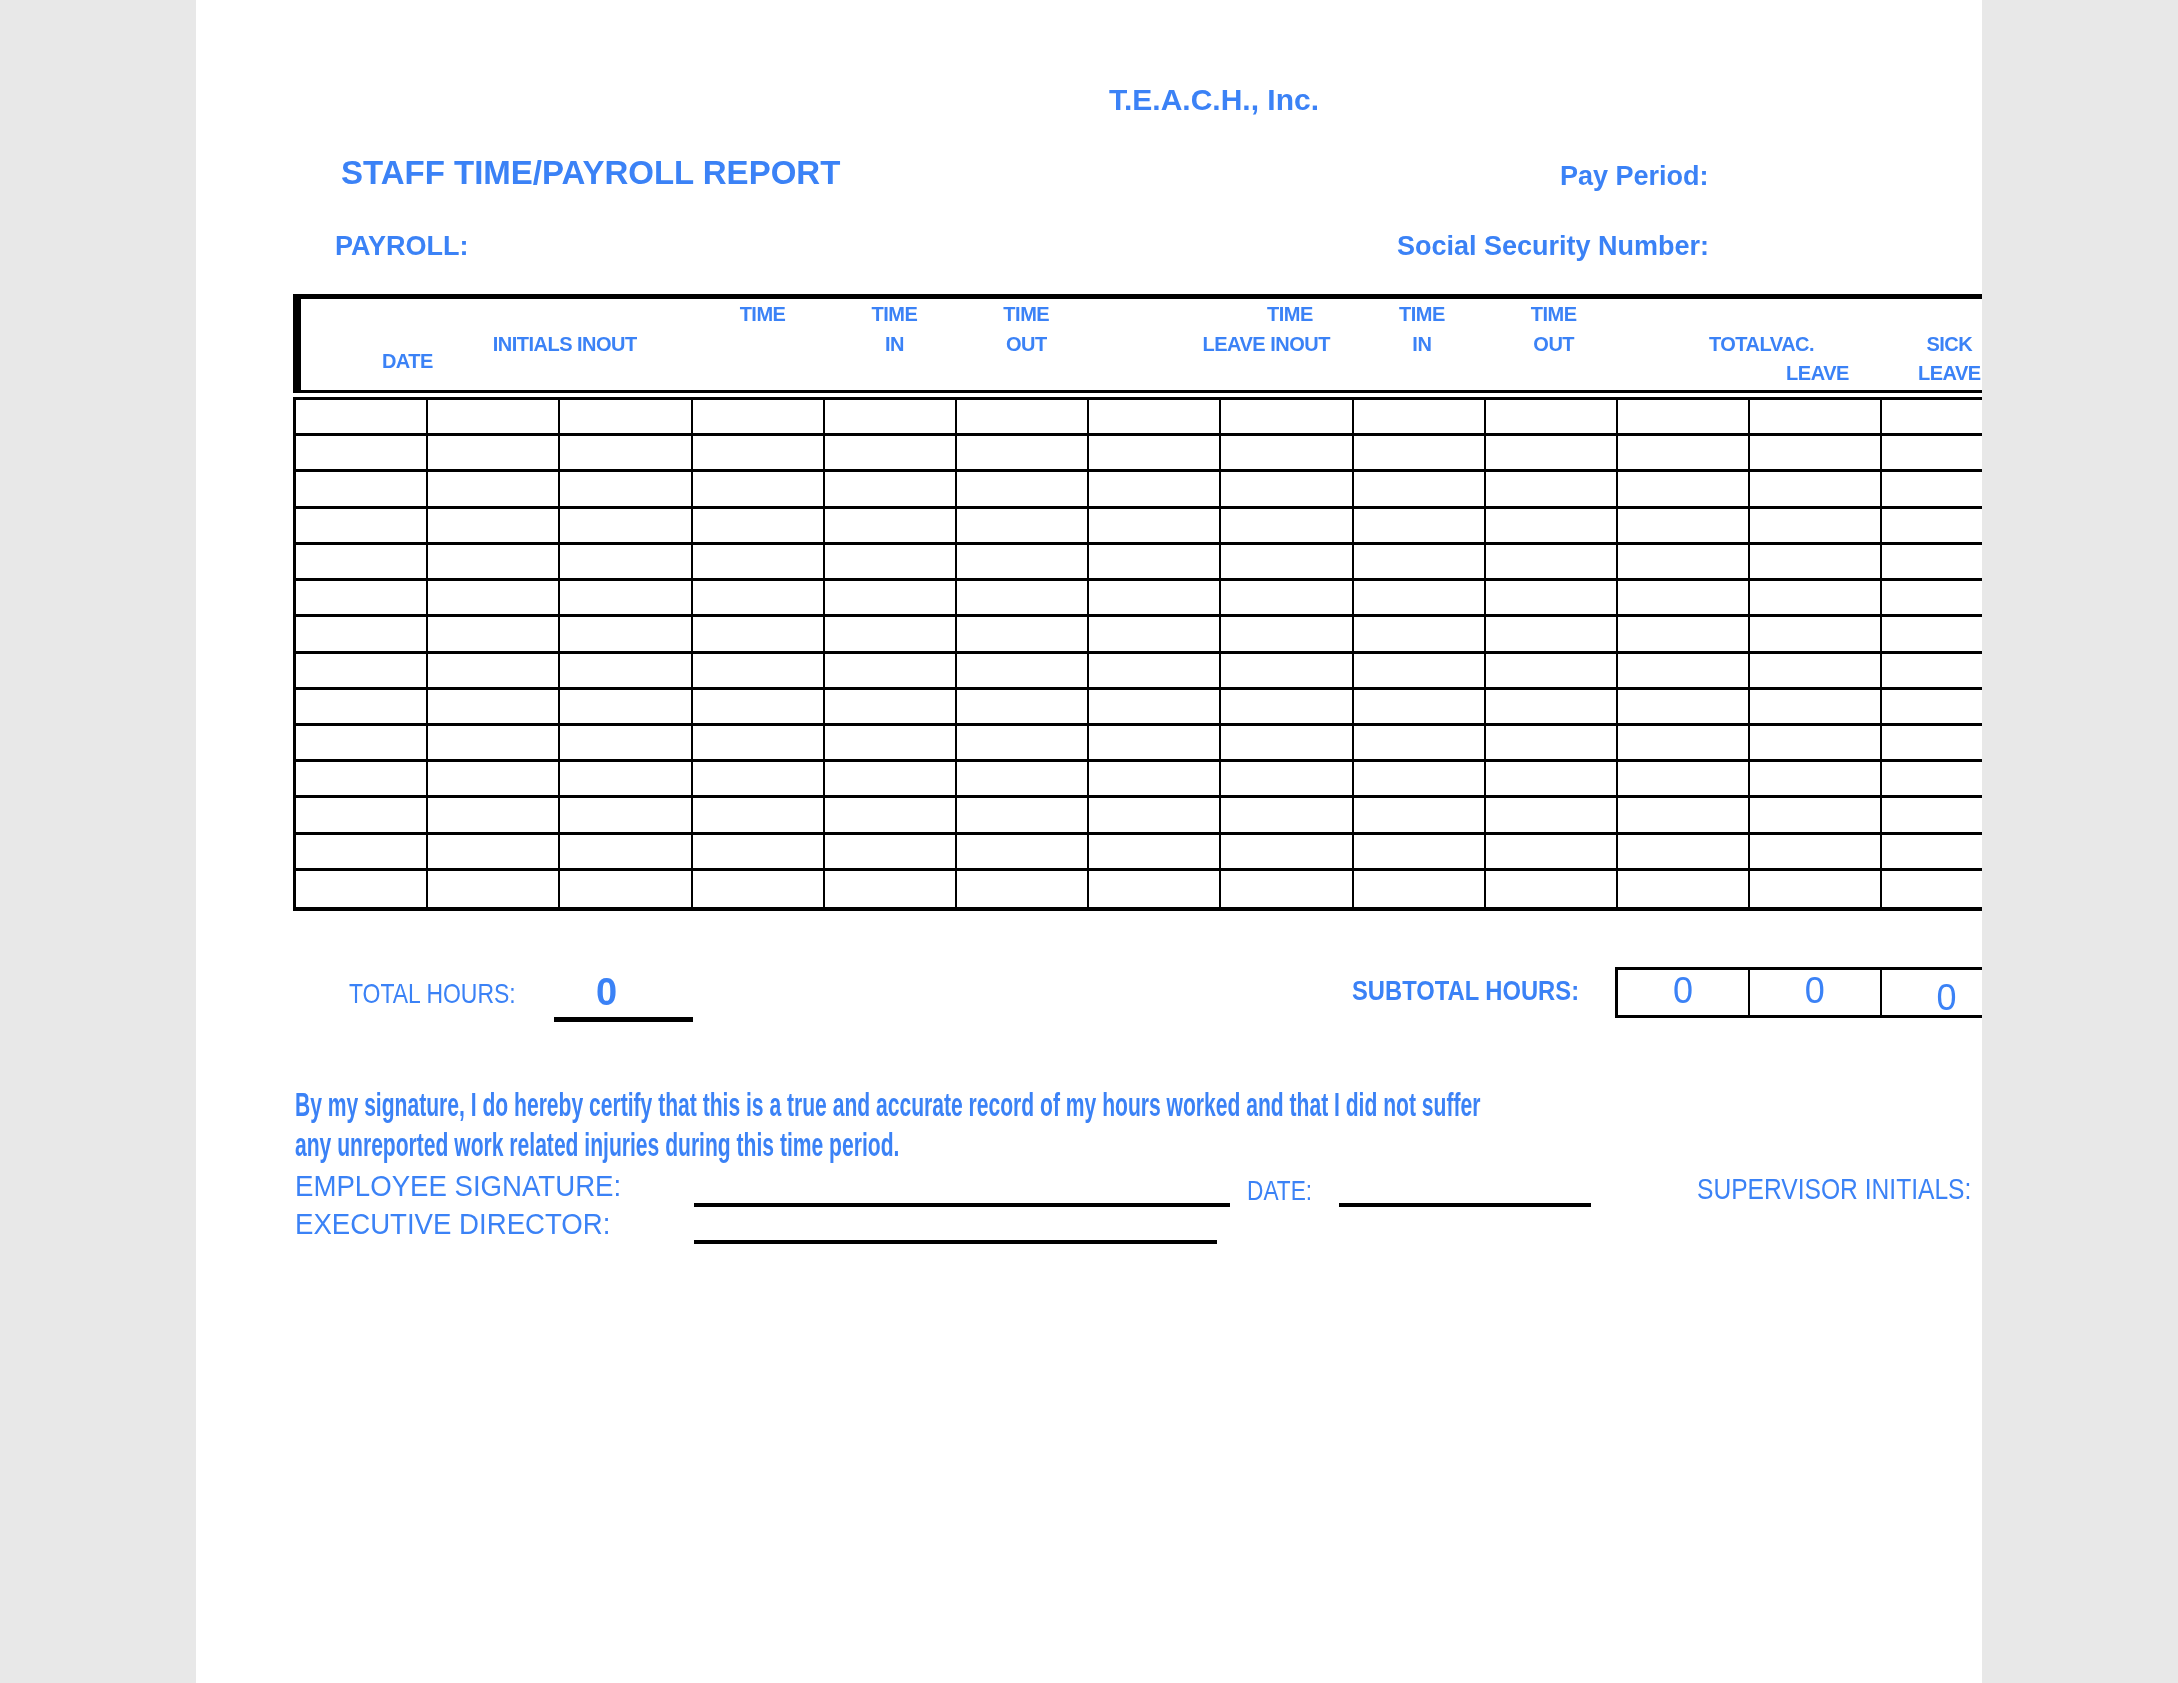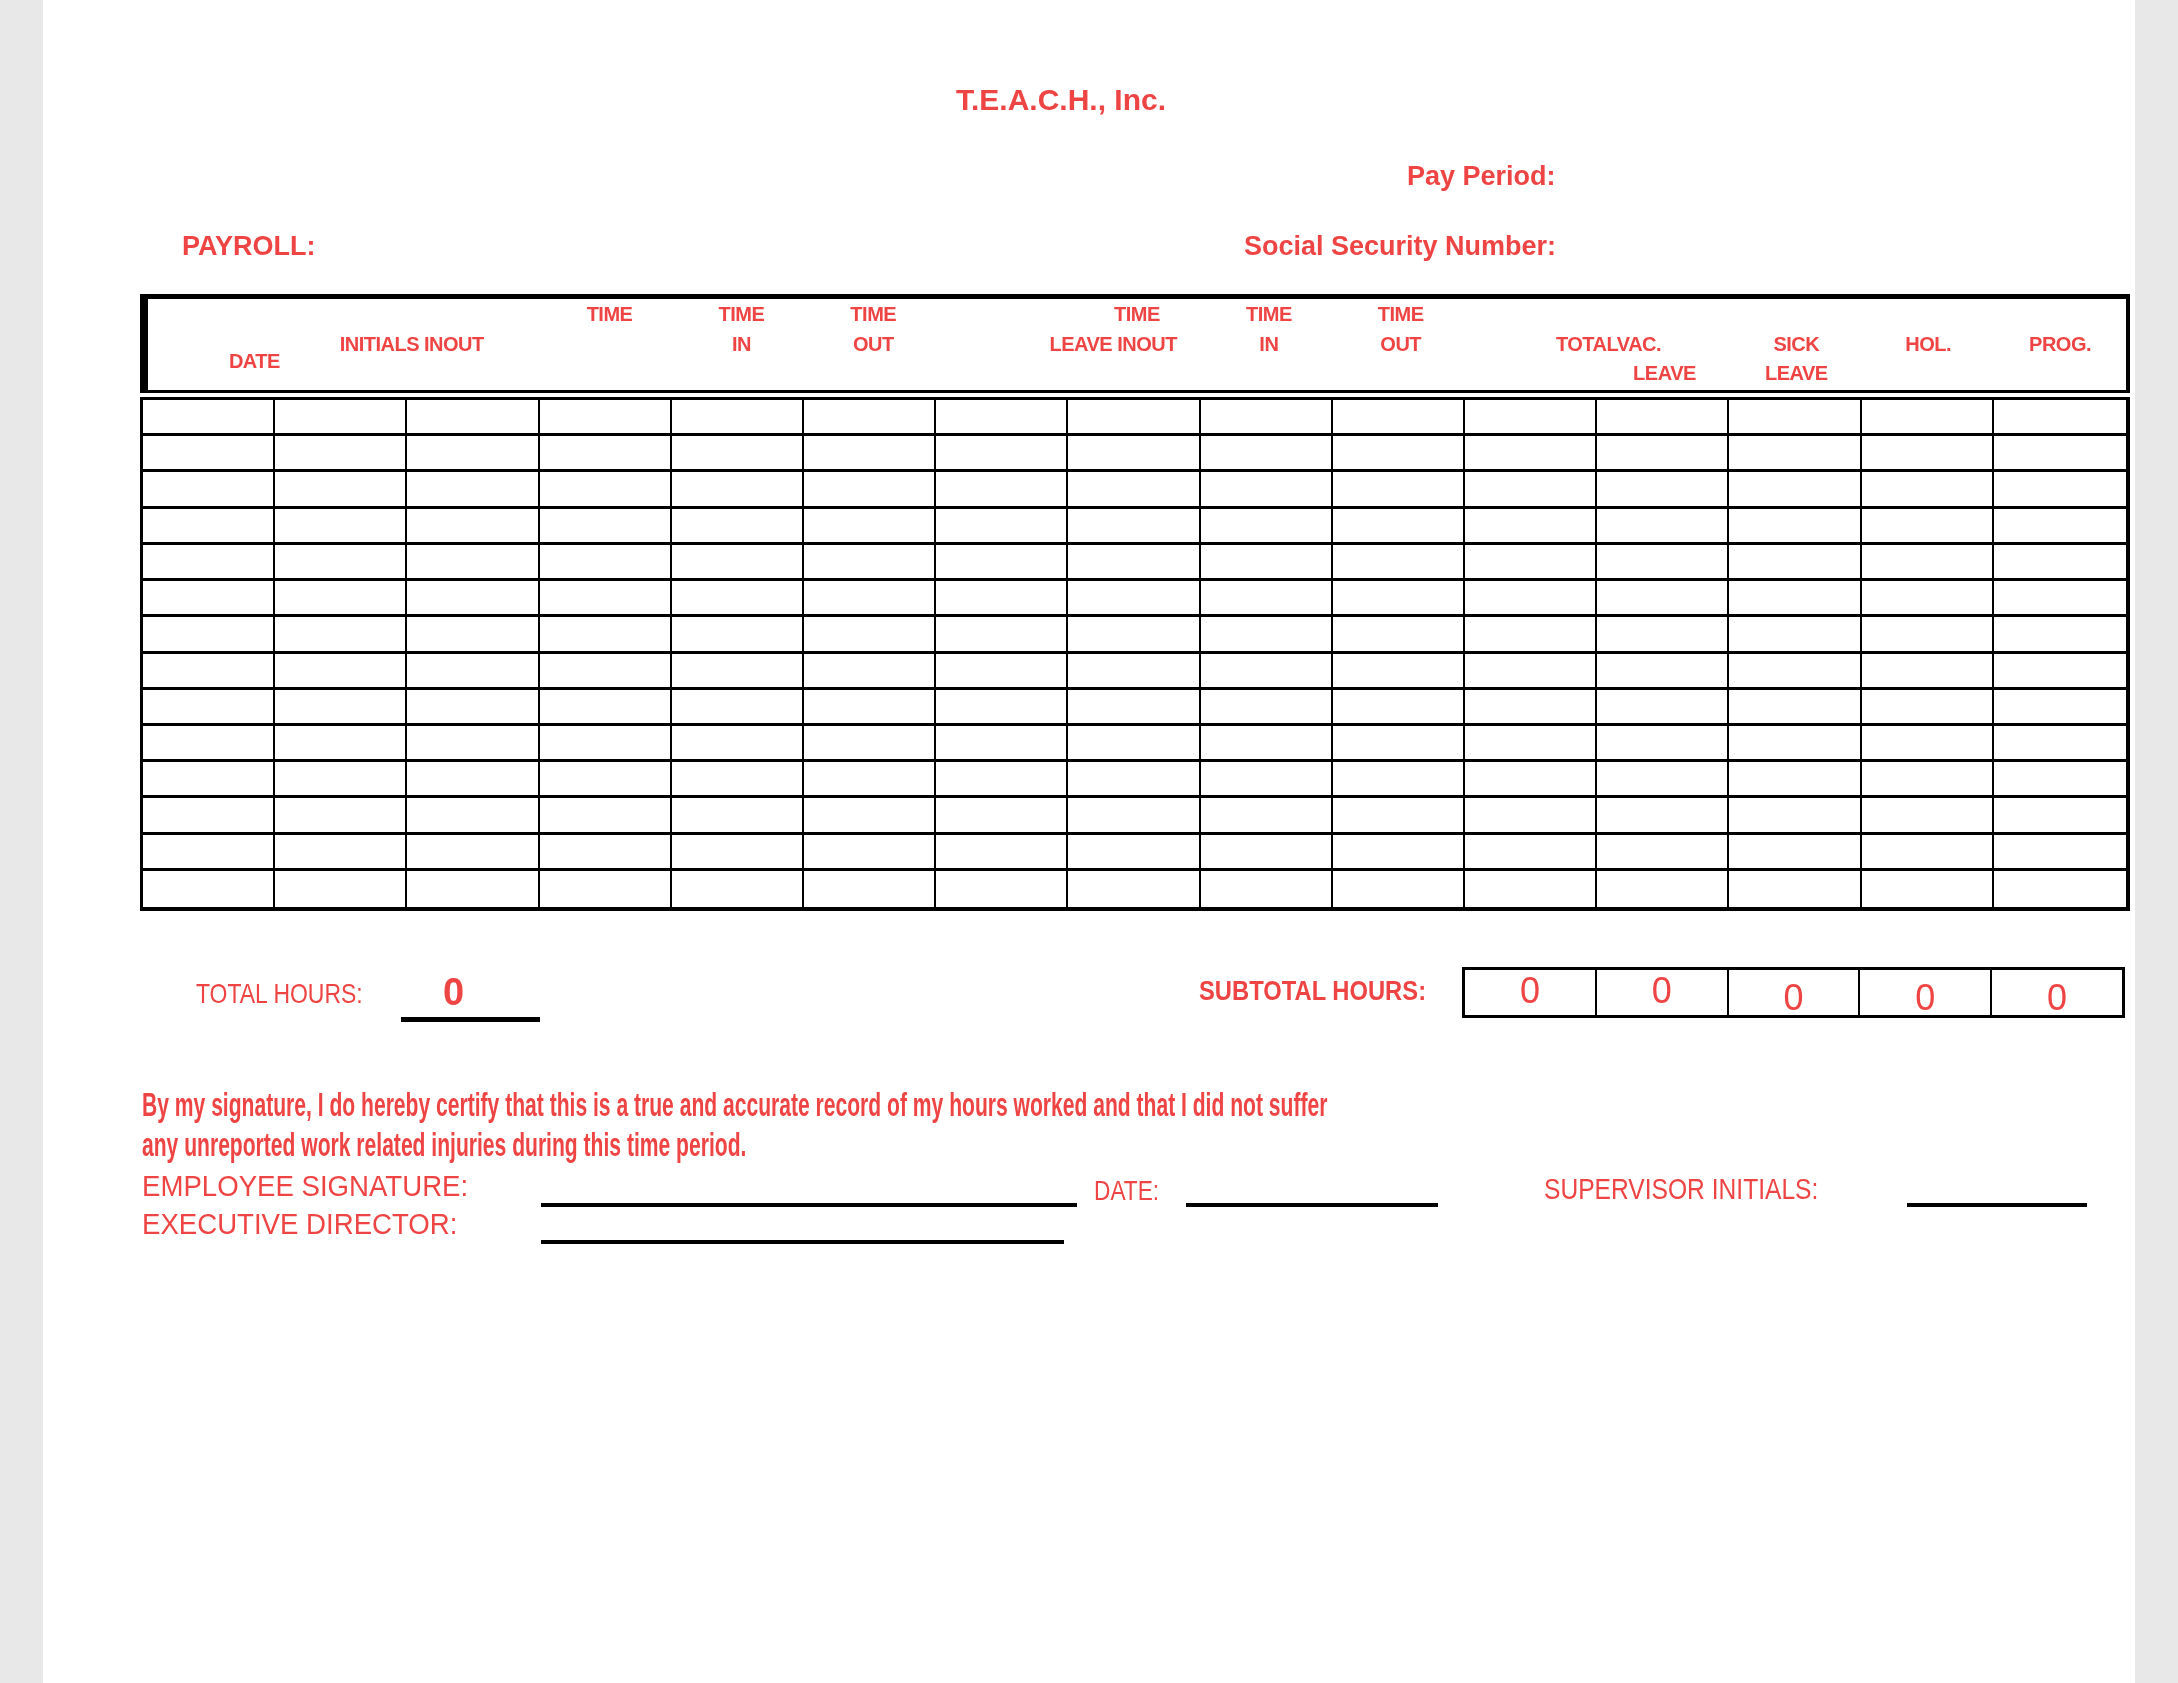--- a/index.html
+++ b/index.html
@@ -1,18 +1,18 @@
 <!DOCTYPE html>
 <html><head>
 <meta charset="utf-8">
 <style>
   html,body { margin:0; padding:0; background:#e8e8e8; }
   .page {
-    position:relative; width:2092px; height:1683px; background:#ffffff;
-    font-family:"Liberation Sans","DejaVu Sans",sans-serif; color:#ef4444;
+    position:relative; width:1786px; height:1683px; background:#ffffff;
+    font-family:"Liberation Sans","DejaVu Sans",sans-serif; color:#3b82f6;
     overflow:hidden; margin:0 auto;
   }
   .abs { position:absolute; white-space:nowrap; }
   .b { font-weight:bold; }
   .narrow { transform-origin:left center; }
 
   
   .company   { left:913px;  top:83px;  font-size:30px; }
   .rpt-title { left:145px;  top:154px; font-size:33px; }
   .payperiod { left:1364px; top:161px; font-size:27px; }
@@ -74,20 +74,21 @@
   .ul-date { left:1143px; top:1203px; width:252px; }
   .ul-sup  { left:1864px; top:1203px; width:180px; }
   .ul-exec { left:498px;  top:1240px; width:523px; }
 </style>
 </head>
 <body>
 
 <div class="page">
 
   <div class="abs b company">T.E.A.C.H., Inc.</div>
+  <div class="abs b rpt-title">STAFF TIME/PAYROLL REPORT</div>
   <div class="abs b payperiod">Pay Period:</div>
   <div class="abs b emp-lbl">PAYROLL:</div>
   <div class="abs b ssn-lbl">Social Security Number:</div>
 
   <div class="abs hdrbox">
     <div class="hdr-inner">
         <div class="hdr-label al-c" style="left: 20%; width: 6.66667%; top: 1px;">TIME</div>
         <div class="hdr-label al-c" style="left: 26.6667%; width: 6.66667%; top: 1px;">TIME</div>
         <div class="hdr-label al-c" style="left: 33.3333%; width: 6.66667%; top: 1px;">TIME</div>
         <div class="hdr-label al-c" style="left: 46.6667%; width: 6.66667%; top: 1px;">TIME</div>

